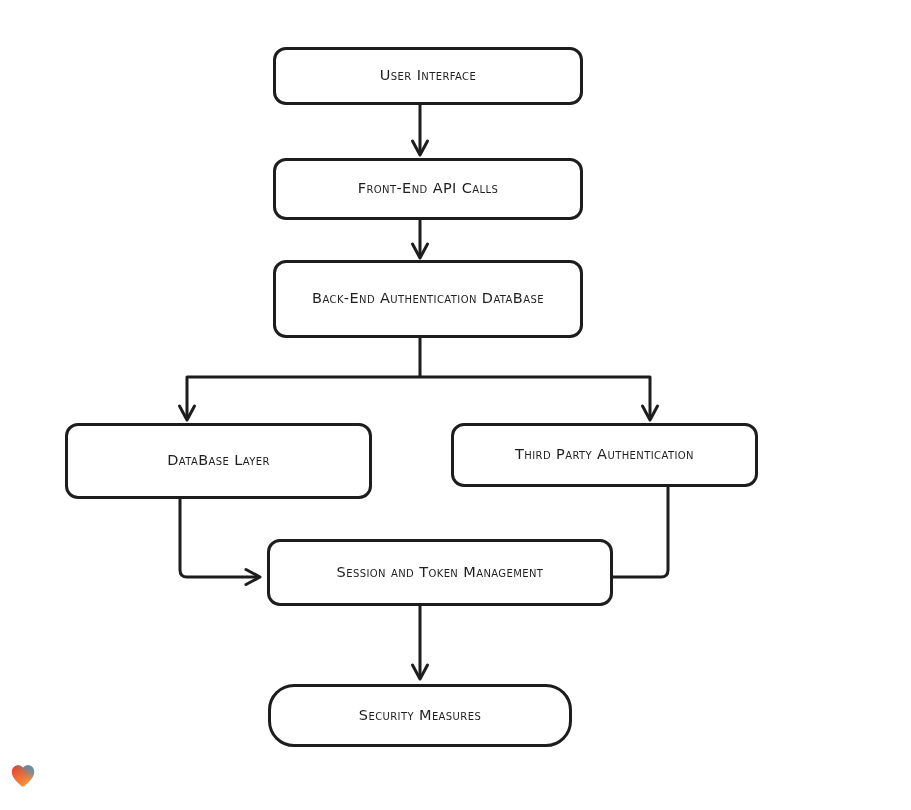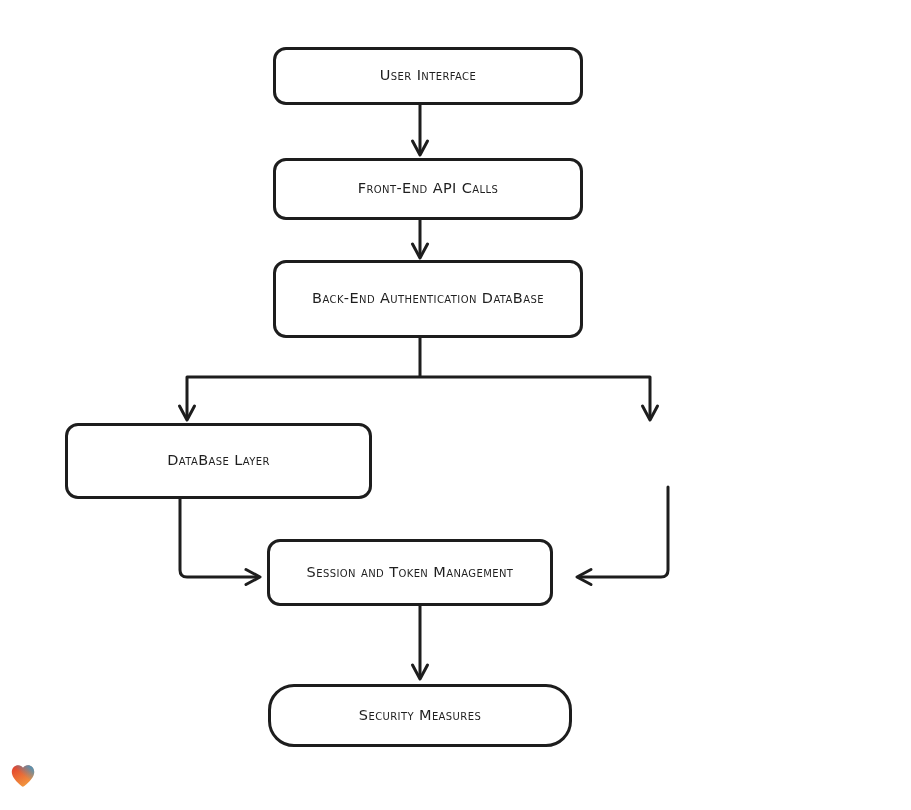--- a/index.html
+++ b/index.html
@@ -45,21 +45,21 @@
     letter-spacing: 0.4px;
     line-height: 1.5;
     color: #1f1f1f;
   }
   
   .n-user-interface        { left: 273px; top: 47px;  width: 310px; height: 58px; }
   .n-front-end-api         { left: 273px; top: 158px; width: 310px; height: 62px; text-align: center; }
   .n-back-end-auth         { left: 273px; top: 260px; width: 310px; height: 78px; }
   .n-database-layer        { left: 65px;  top: 423px; width: 307px; height: 76px; }
   .n-third-party-auth      { left: 451px; top: 423px; width: 307px; height: 64px; }
-  .n-session-token         { left: 267px; top: 539px; width: 286px; height: 67px; }
+  .n-session-token         { left: 267px; top: 539px; width: 346px; height: 67px; }
   .n-security-measures     { left: 268px; top: 684px; width: 304px; height: 63px; border-radius: 26px; }
   .logo {
     position: absolute;
     left: 6px;
     top: 759px;
     width: 34px;
     height: 32px;
   }
 </style>
 </head>
@@ -104,20 +104,23 @@
   </div>
 
   <div class="node n-back-end-auth">
     <span class="label">Back-End Authentication DataBase</span>
   </div>
 
   <div class="node n-database-layer">
     <span class="label">DataBase Layer</span>
   </div>
 
+  <div class="node n-third-party-auth">
+    <span class="label">Third Party Authentication</span>
+  </div>
 
   <div class="node n-session-token">
     <span class="label">Session and Token Management</span>
   </div>
 
   <div class="node n-security-measures">
     <span class="label">Security Measures</span>
   </div>
 
   <div class="logo">

